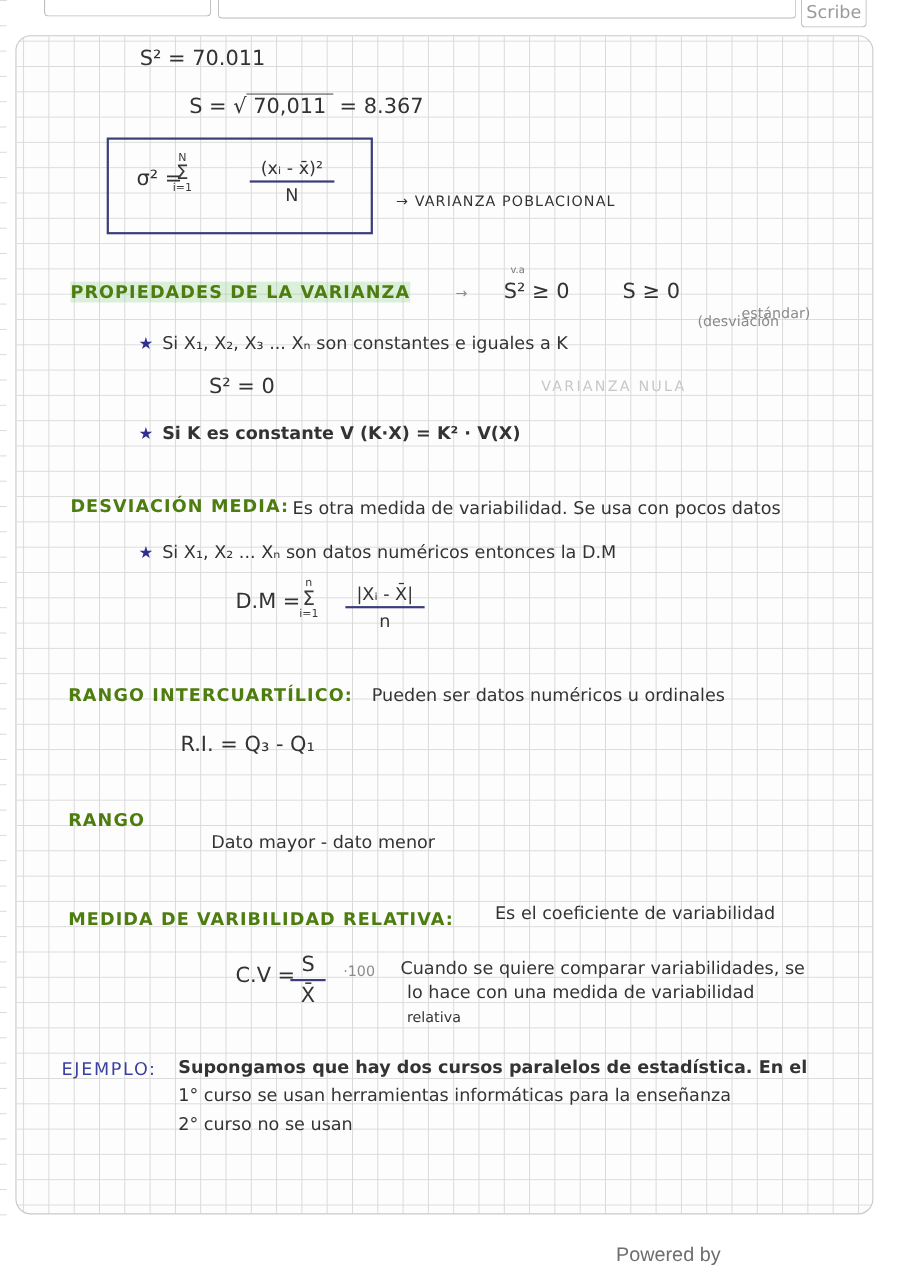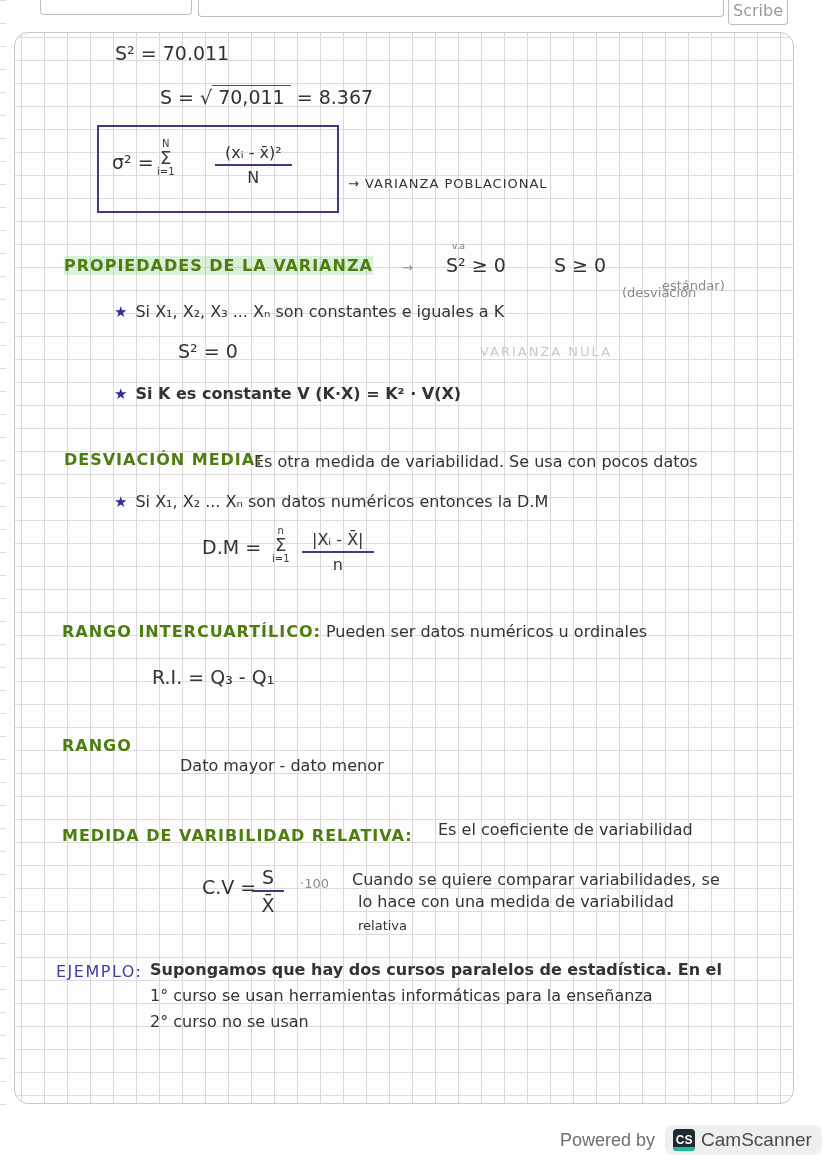--- a/index.html
+++ b/index.html
@@ -21,21 +21,21 @@
       position: absolute; left: 14px; top: 32px; width: 778px; height: 1070px;
       border: 1px solid #c9c9c9; border-radius: 14px;
       background-color: #fdfdfd;
       background-image:
         linear-gradient(to right, #d9d9d9 1px, transparent 1px),
         linear-gradient(to bottom, #dcdcdc 1px, transparent 1px);
       background-size: 23px 23px;
       background-position: 6px 4px;
     }
     .paper-edge { position: absolute; left: 0; top: 0; width: 6px; height: 1110px; background-image: linear-gradient(to bottom, #d9d9d9 1px, transparent 1px); background-size: 6px 23px; }
-    .hand { position: absolute; font-family: "DejaVu Sans", sans-serif; color: #333; white-space: nowrap; }
+    .hand { position: absolute; font-family: "DejaVu Sans", sans-serif; color: #333; white-space: nowrap; padding-left: 12px; }
     .hand.sm { font-size: 13px; }
     .hand.md { font-size: 16px; }
     .hand.lg { font-size: 19px; }
     .heading {
       position: absolute; font-family: "DejaVu Sans", sans-serif; font-weight: bold;
       font-size: 16px; letter-spacing: 1px; color: #4d7c0f; white-space: nowrap;
     }
     .heading.blue { color: #3b3fa0; font-weight: normal; letter-spacing: 1.5px; }
     .star { color: #2e2f8f; font-size: 15px; margin-right: 8px; }
     .faint { color: #8a8a8a; }
@@ -173,17 +173,13 @@
 <div class="hand md" style="left:358px; top:892px;">lo hace   con una medida de variabilidad</div>
 <div class="hand sm" style="left:358px; top:918px;">relativa</div>
 
 <div class="heading blue" style="left:56px; top:962px;">EJEMPLO:</div>
 <div class="hand md" style="left:150px; top:960px;font-weight:bold;">Supongamos que hay dos cursos paralelos de estadística. En el</div>
 <div class="hand md" style="left:150px; top:986px;">1° curso se usan herramientas informáticas para la enseñanza</div>
 <div class="hand md" style="left:150px; top:1012px;">2° curso no se usan</div>
 
 <div class="footer">
   <span class="powered">Powered by</span>
-  <div class="cs-pill">
-    <span class="cs-logo">CS</span>
-    <span class="cs-name">CamScanner</span>
-  </div>
 </div>
 
 </body></html>

